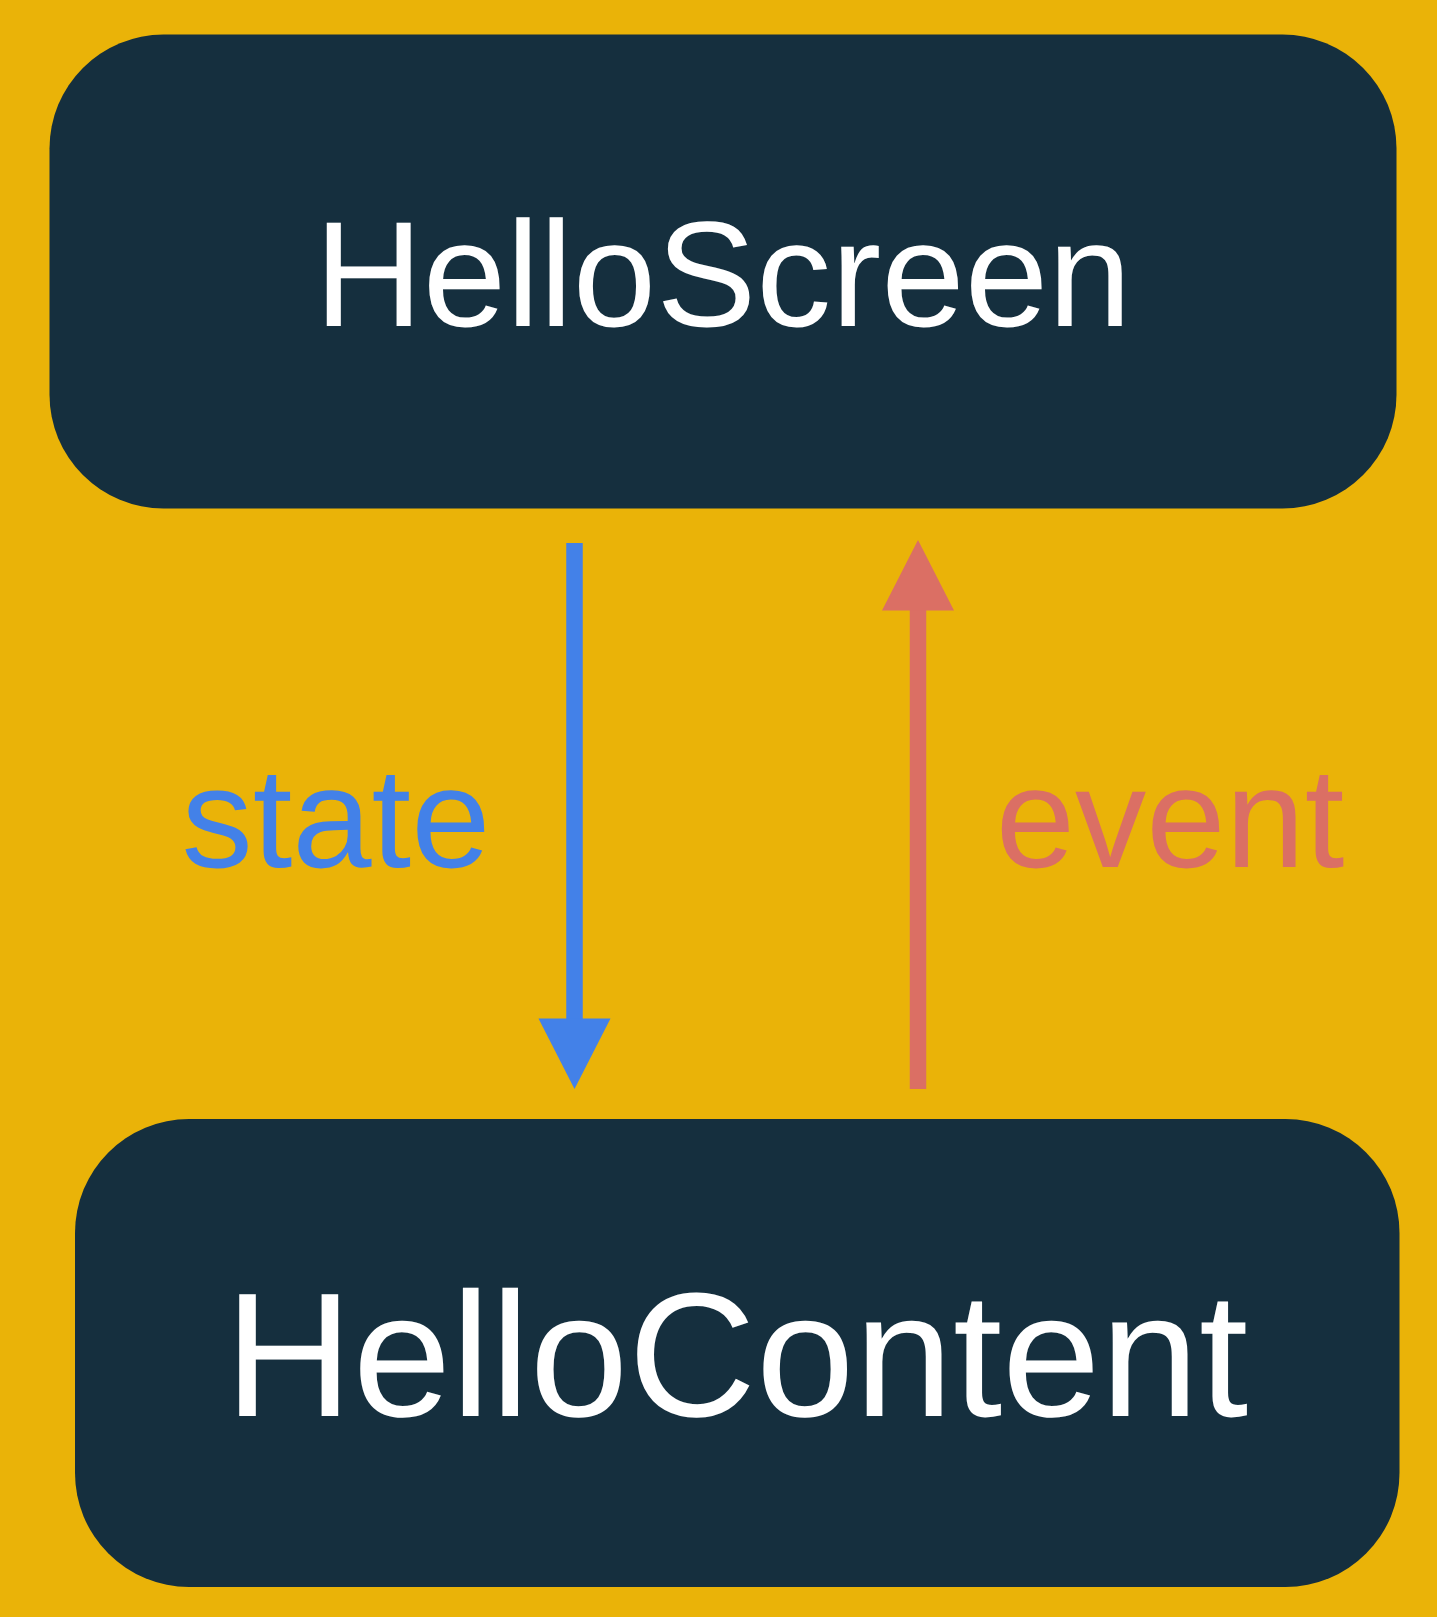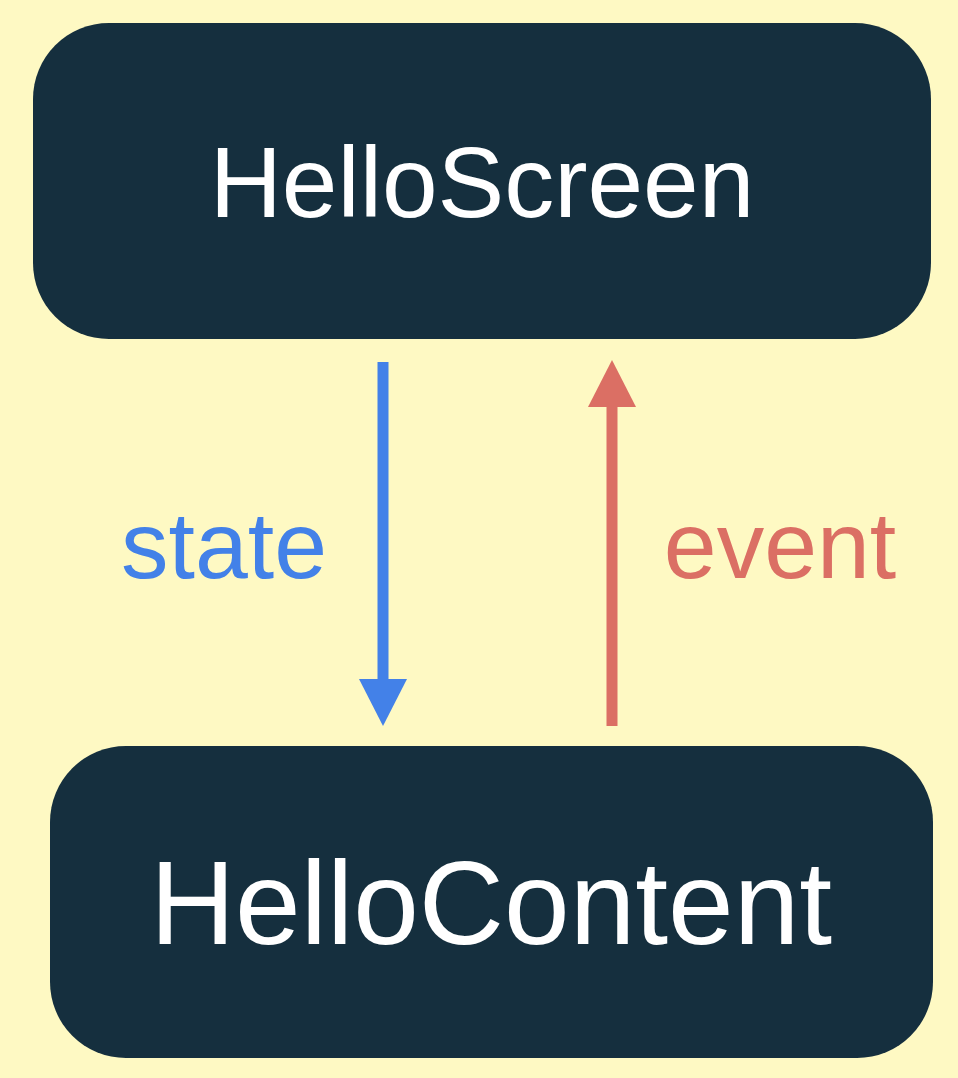--- a/index.html
+++ b/index.html
@@ -4,21 +4,21 @@
 <style>
   html, body {
     margin: 0;
     padding: 0;
     background: #FFFFFF;
   }
   .stage {
     position: relative;
     width: 958px;
     height: 1078px;
-    background: #fef9c3;
+    background: #eab308;
     overflow: hidden;
   }
   svg.diagram {
     display: block;
     width: 958px;
     height: 1078px;
   }
   .node-label {
     font-family: "Liberation Sans", sans-serif;
     font-weight: 400;

